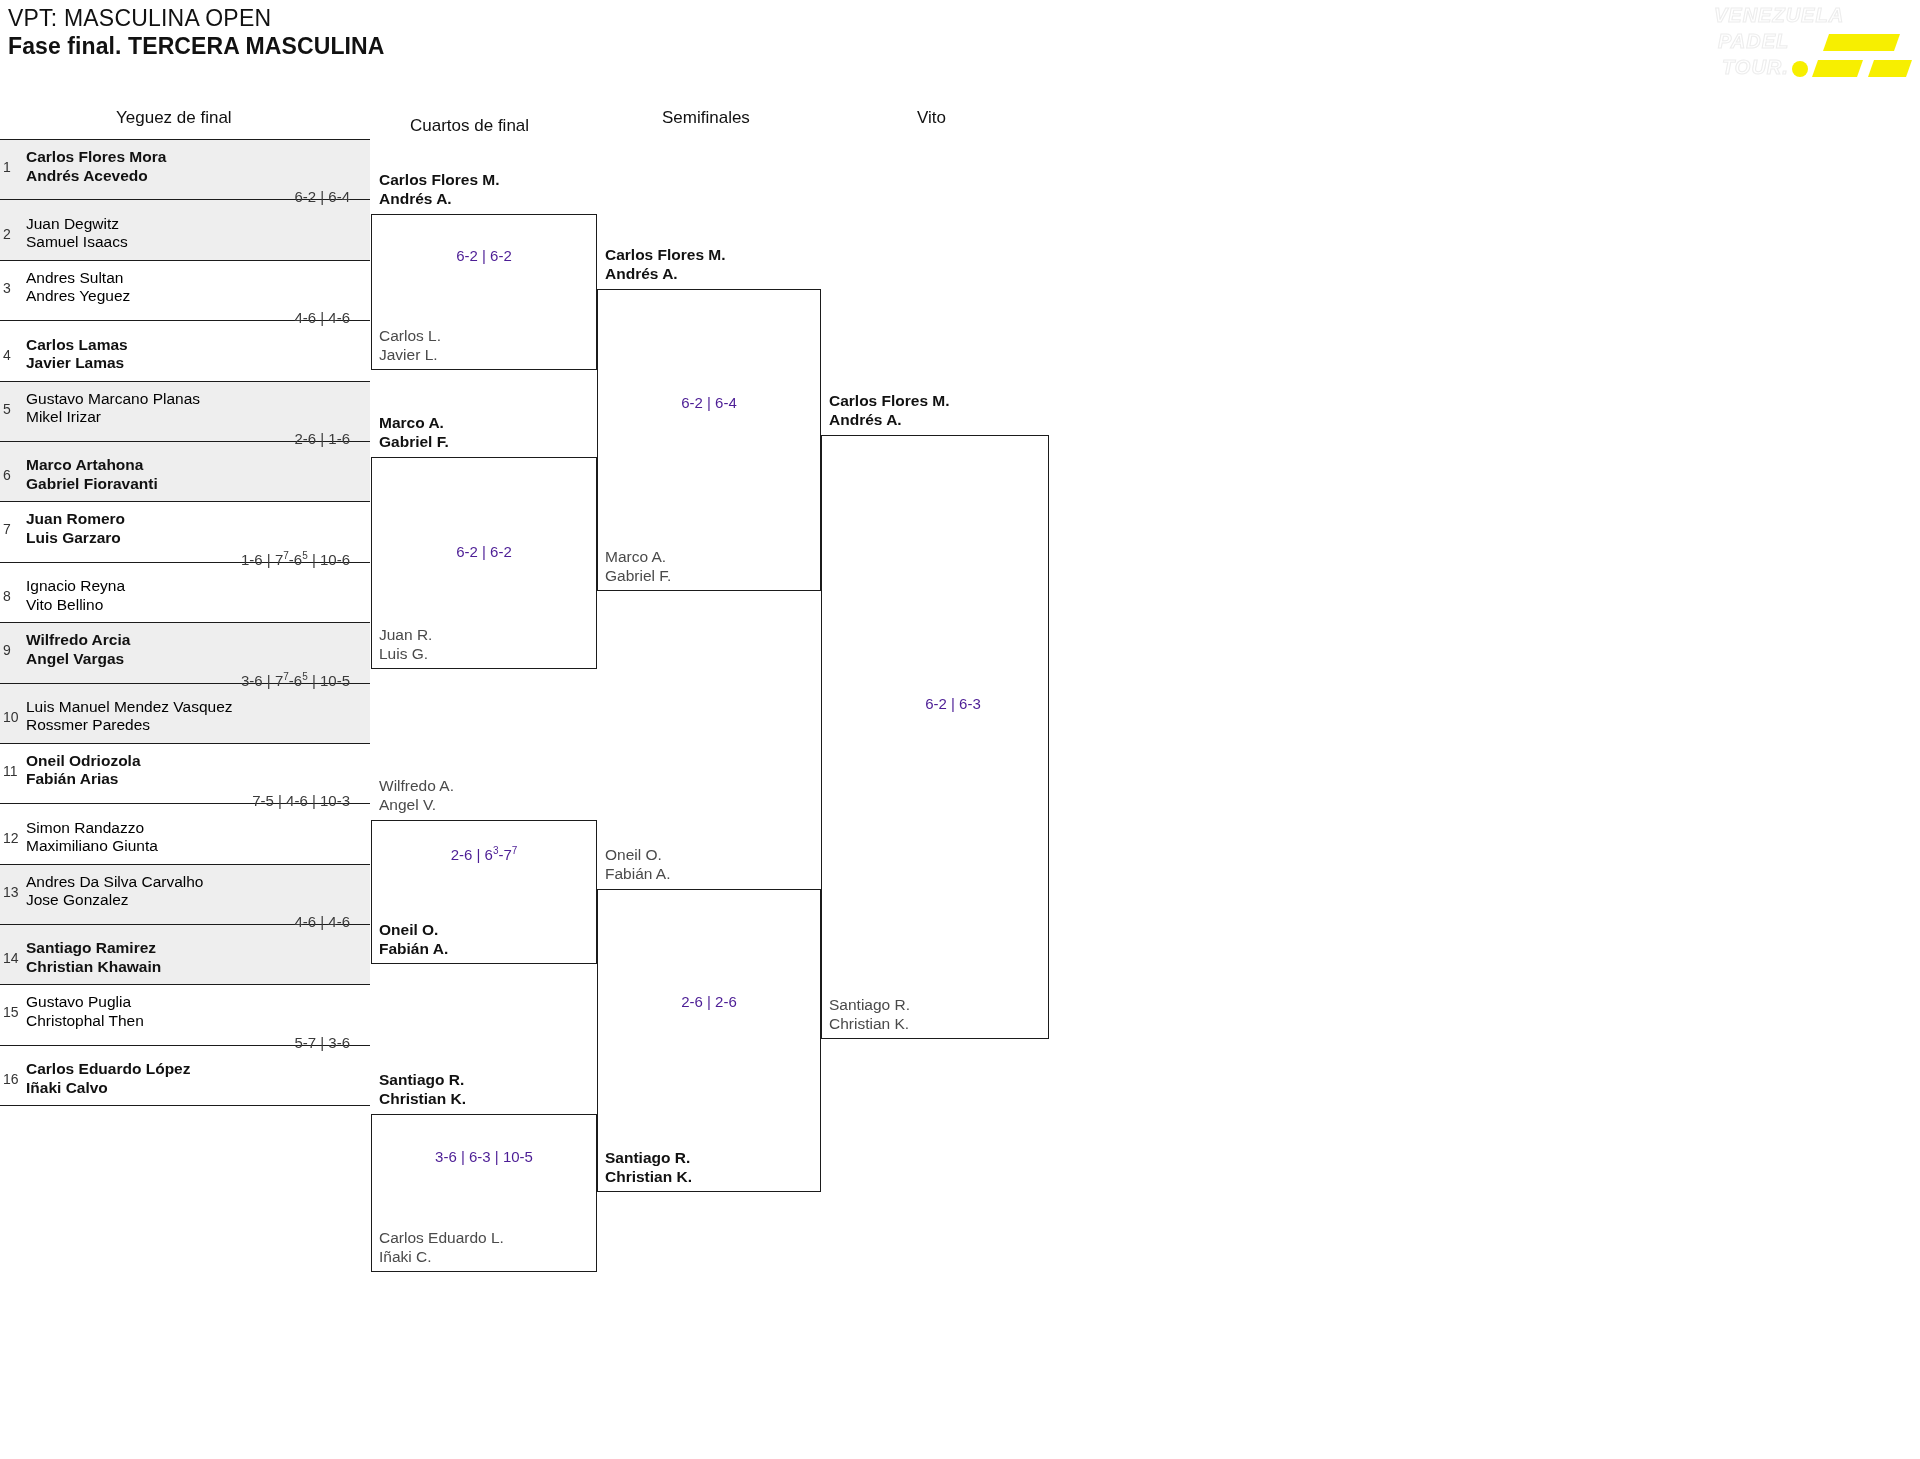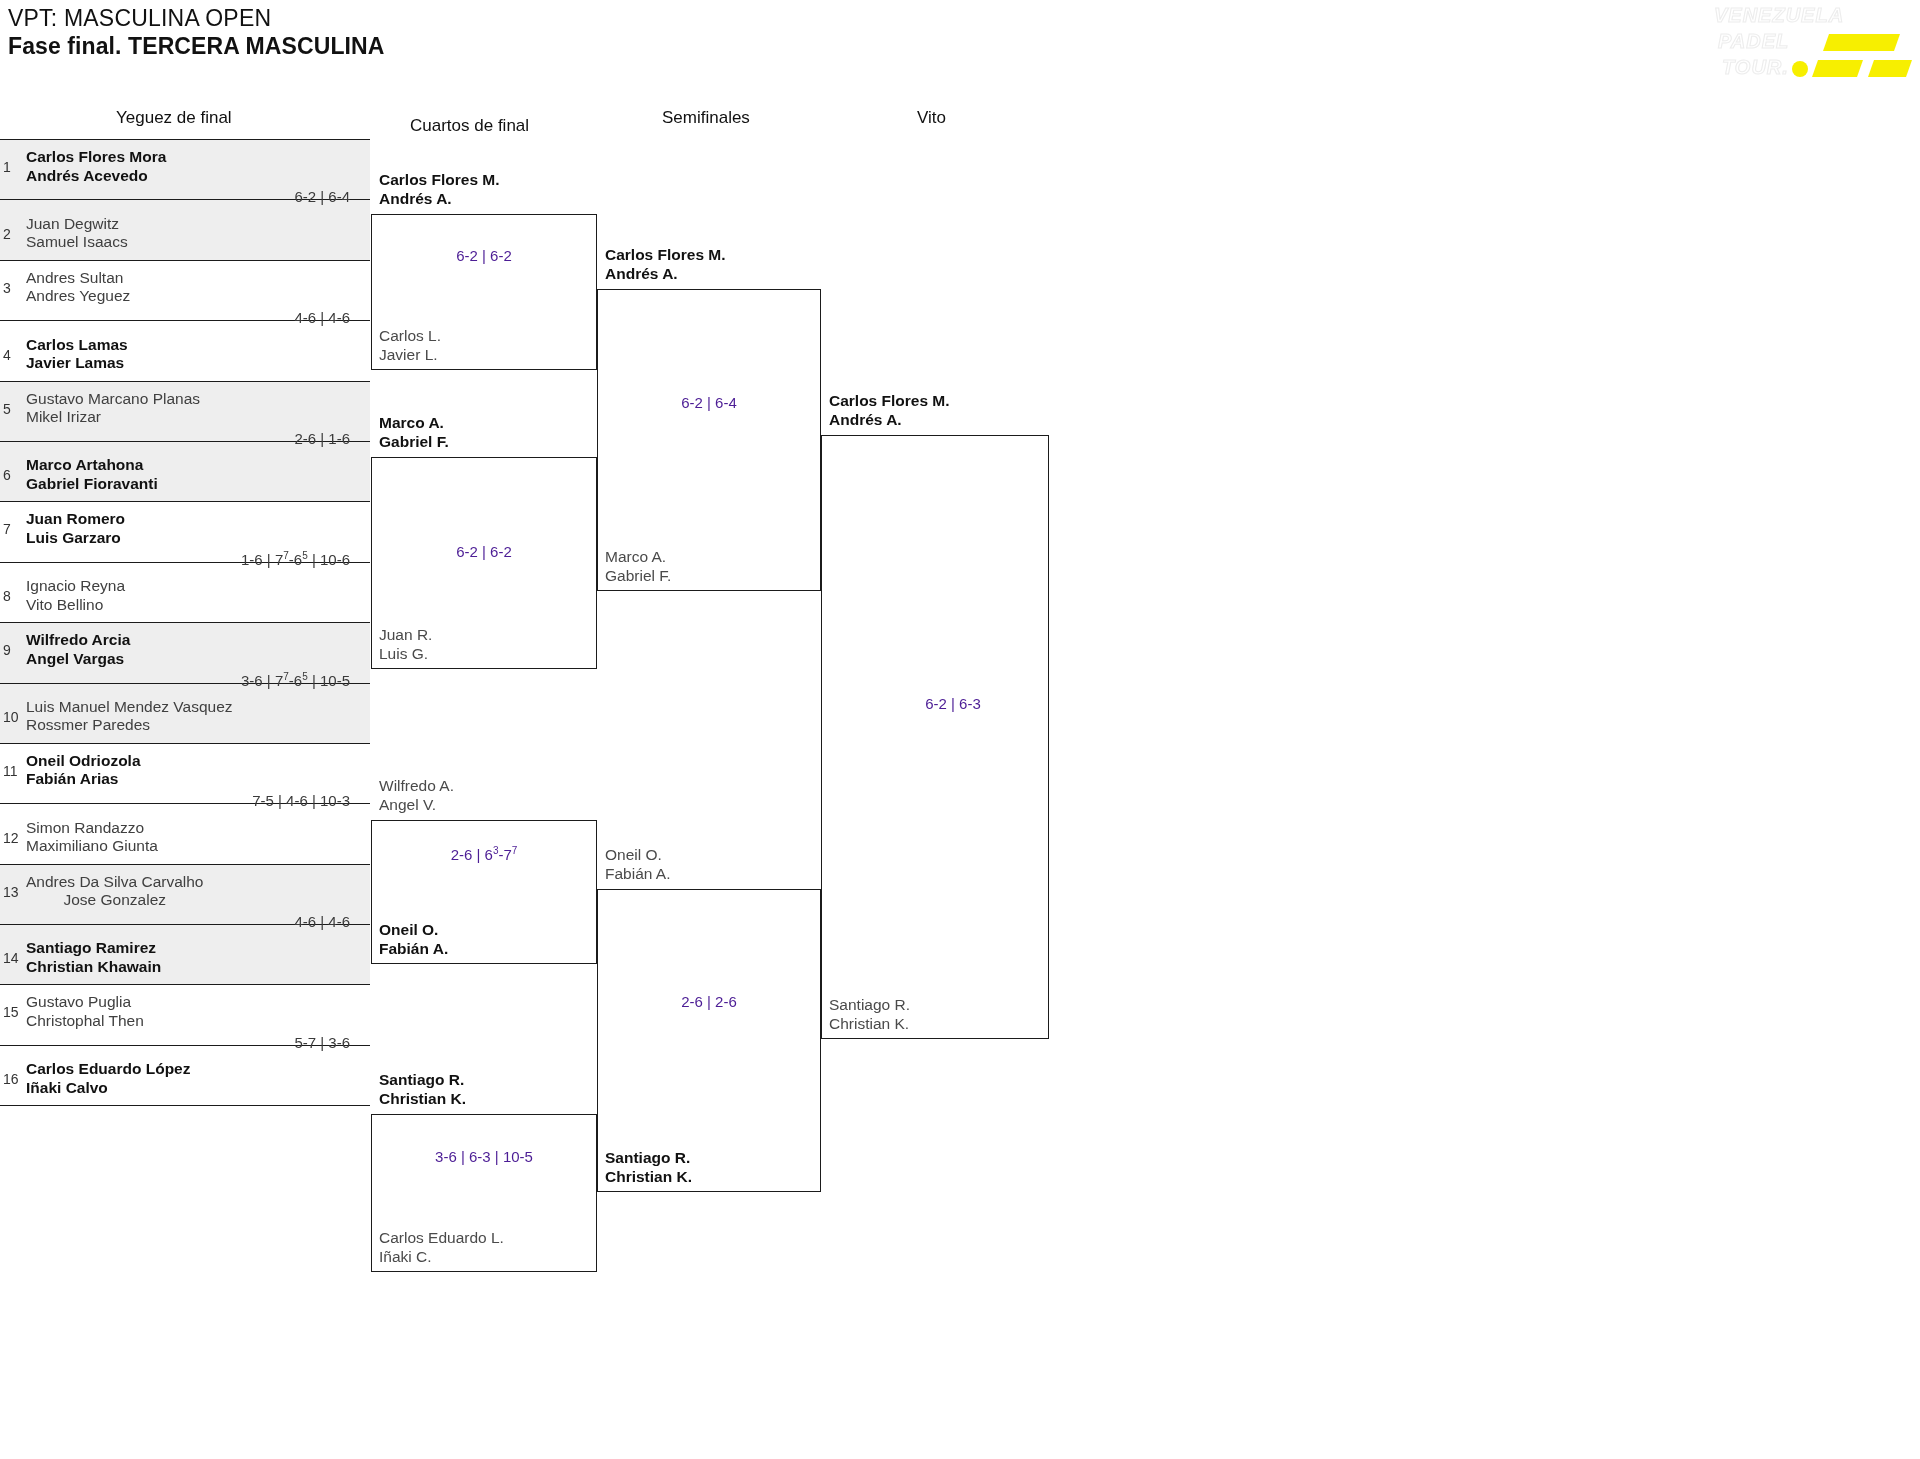--- a/index.html
+++ b/index.html
@@ -26,21 +26,21 @@
   
   .round-title{position:absolute;font-size:17px;font-weight:400;color:#111;white-space:nowrap;}
 
   
   #r16{position:absolute;left:0px;top:139px;width:370px;border-top:1.6px solid #1b1b1b;}
   .r16row{position:relative;width:370px;box-sizing:border-box;border-bottom:1.6px solid #1b1b1b;}
   .r16row.shade{background:#eeeeee;}
   .seed{position:absolute;left:3px;font-size:14px;color:#333;line-height:14px;font-weight:400;}
   .team{position:absolute;left:26px;font-size:15.5px;line-height:18.5px;white-space:nowrap;}
   .team.win{font-weight:700;color:#111;}
-  .team.lose{font-weight:400;color:#404040;}
+  .team.lose{font-weight:400;color:#000000;}
   .r16score{position:absolute;font-size:15px;color:#3a3a3a;white-space:nowrap;text-align:right;}
   .r16score sup{font-size:10px;vertical-align:super;line-height:0;}
 
   
   .mbox{position:absolute;box-sizing:border-box;border:1.5px solid #1b1b1b;background:transparent;}
   .mscore{position:absolute;font-size:15px;color:#4c1d95;white-space:nowrap;}
   .mscore sup{font-size:10px;vertical-align:super;line-height:0;}
   .mteam{position:absolute;font-size:15.5px;line-height:18.5px;white-space:nowrap;}
   .mteam.win{font-weight:700;color:#111;}
   .mteam.lose{font-weight:400;color:#4a4a4a;}
@@ -119,21 +119,21 @@
         <span class="team lose" style="top:14.399999999999999px;">Luis Manuel Mendez Vasquez<br>Rossmer Paredes</span>
       </div>
       <div class="r16row" style="height: 60.4px;">
         <span class="seed" style="top:20px;">11</span>
         <span class="team win" style="top:8px;">Oneil Odriozola<br>Fabián Arias</span>
       </div>
       <div class="r16row" style="height: 60.4px;">
         <span class="seed" style="top:26.4px;">12</span>
         <span class="team lose" style="top:14.399999999999999px;">Simon Randazzo<br>Maximiliano Giunta</span>
       </div>
-      <div class="r16row shade" style="height: 60.4px; text-align: center;">
+      <div class="r16row shade" style="height: 60.4px;">
         <span class="seed" style="top:20px;">13</span>
         <span class="team lose" style="top:8px;">Andres Da Silva Carvalho<br>Jose Gonzalez</span>
       </div>
       <div class="r16row shade" style="height: 60.4px;">
         <span class="seed" style="top:26.4px;">14</span>
         <span class="team win" style="top:14.399999999999999px;">Santiago Ramirez<br>Christian Khawain</span>
       </div>
       <div class="r16row" style="height: 60.4px; padding-left: 24px;">
         <span class="seed" style="top:20px;">15</span>
         <span class="team lose" style="top:8px;">Gustavo Puglia<br>Christophal Then</span>

